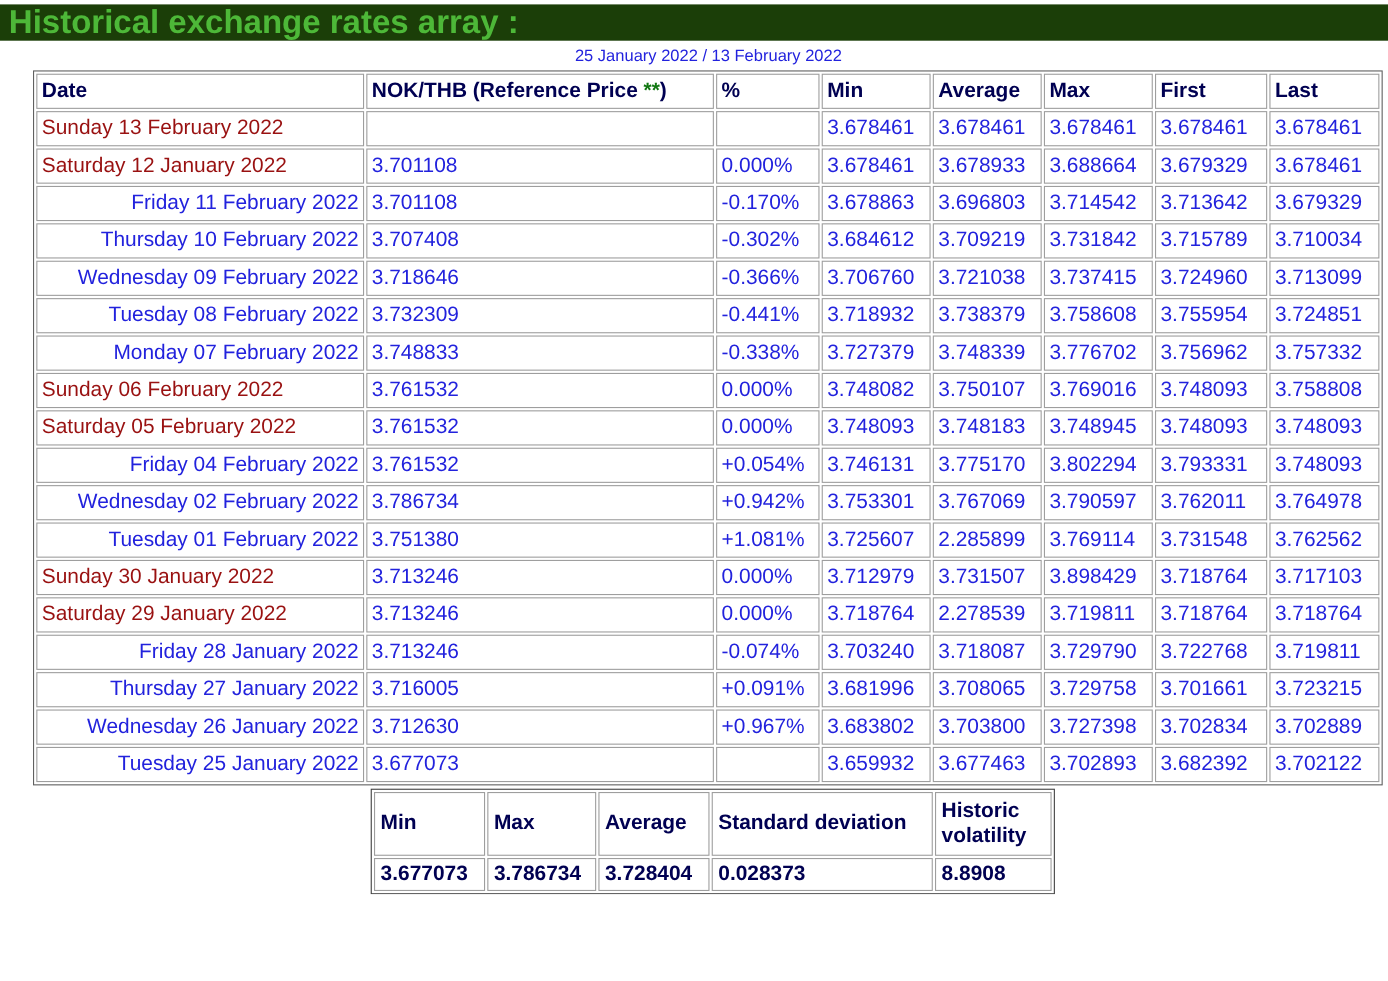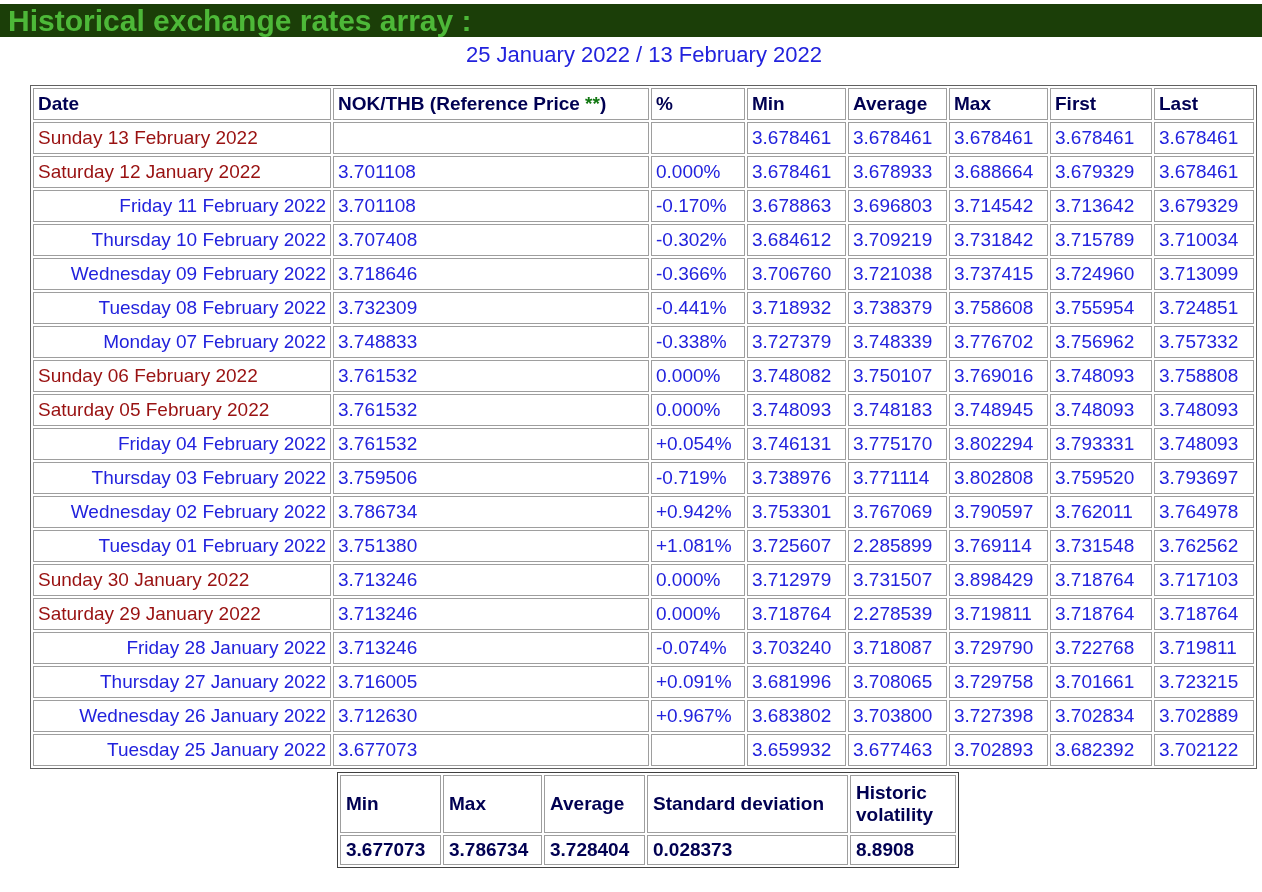--- a/index.html
+++ b/index.html
@@ -25,24 +25,24 @@
     padding-left: 8px;
     width: 100%;
   }
   .title-bar .title-text {
     color: var(--title-fg);
     font-size: 30px;
     font-weight: bold;
   }
   .subtitle {
     width: 1228px;
-    margin: 5px 0 17px 30px;
+    margin: 5px 0 5px 30px;
     text-align: center;
     color: var(--blue);
-    font-size: 22px;
+    font-size: 15px;
   }
   table {
     border-collapse: separate;
     border-spacing: 2px;
     table-layout: fixed;
   }
   .main-table {
     margin-left: 30px;
     border: 1px solid #606060;
   }
@@ -211,30 +211,20 @@
         <td class="date weekday">Friday 04 February 2022</td>
         <td class="value">3.761532</td>
         <td class="value">+0.054%</td>
         <td class="value">3.746131</td>
         <td class="value">3.775170</td>
         <td class="value">3.802294</td>
         <td class="value">3.793331</td>
         <td class="value">3.748093</td>
       </tr>
       <tr>
-        <td class="date weekday">Thursday 03 February 2022</td>
-        <td class="value">3.759506</td>
-        <td class="value">-0.719%</td>
-        <td class="value">3.738976</td>
-        <td class="value">3.771114</td>
-        <td class="value">3.802808</td>
-        <td class="value">3.759520</td>
-        <td class="value">3.793697</td>
-      </tr>
-      <tr>
         <td class="date weekday">Wednesday 02 February 2022</td>
         <td class="value">3.786734</td>
         <td class="value">+0.942%</td>
         <td class="value">3.753301</td>
         <td class="value">3.767069</td>
         <td class="value">3.790597</td>
         <td class="value">3.762011</td>
         <td class="value">3.764978</td>
       </tr>
       <tr>

